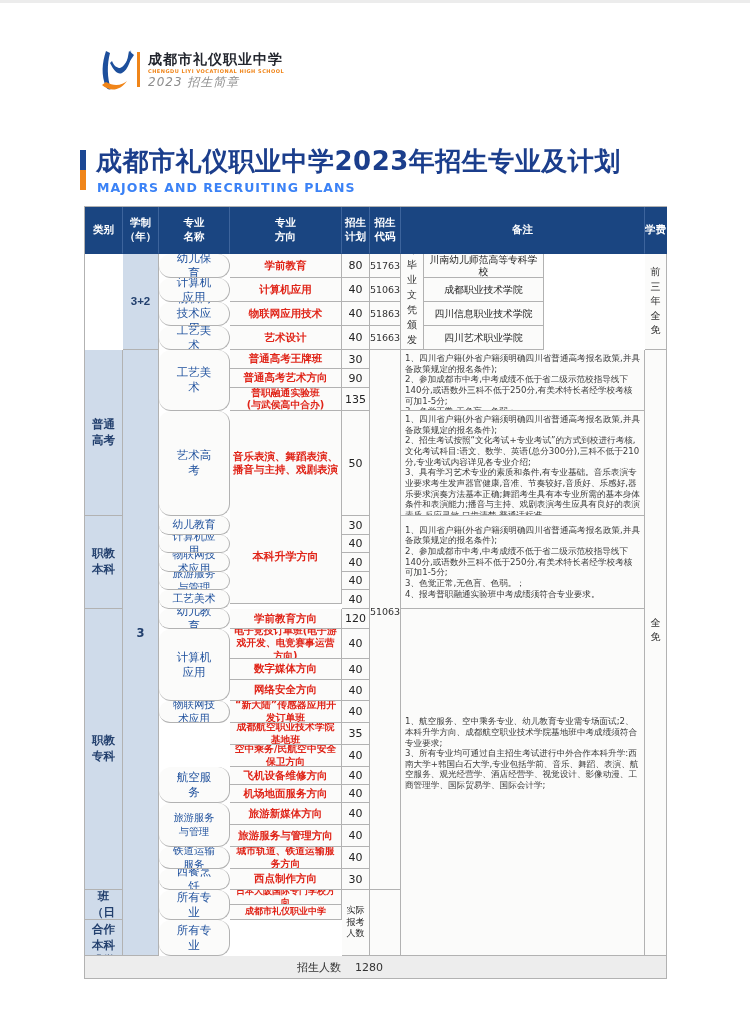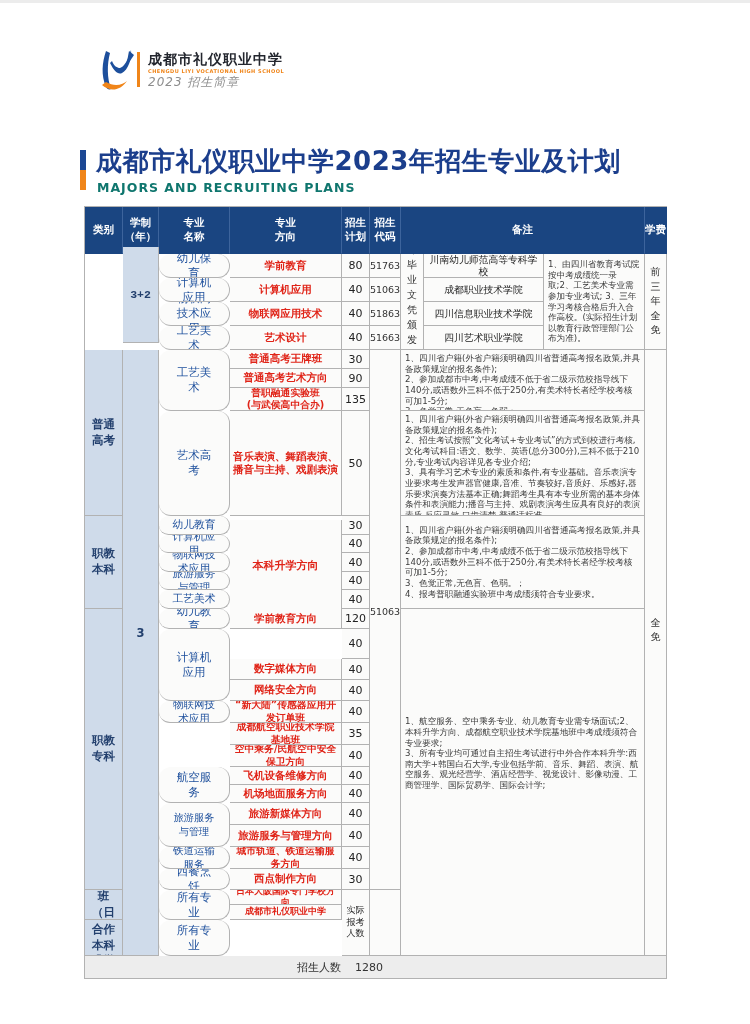--- a/index.html
+++ b/index.html
@@ -8,21 +8,21 @@
   
   .brand-name{position:absolute;left:148px;top:48px;font-size:14px;font-weight:bold;color:#23262e;letter-spacing:1px;}
   .brand-en{position:absolute;left:148px;top:65px;font-size:5px;font-weight:bold;color:#f08519;letter-spacing:0.5px;}
   .brand-year{position:absolute;left:148px;top:71px;font-size:12px;font-style:italic;color:#8d8d8d;letter-spacing:1px;}
   .brand-bar{position:absolute;left:137px;top:49px;width:3px;height:35px;background:#f08519;}
   
   .accent{position:absolute;left:80px;top:147px;width:6px;height:40px;}
   .accent .t{height:20px;background:#1c4793;}
   .accent .b{height:20px;background:#f08519;}
   .page-title{position:absolute;left:96px;top:141px;width:600px;font-size:26px;font-weight:bold;color:#1b3e8c;letter-spacing:0.5px;white-space:nowrap;}
-  .page-subtitle{position:absolute;left:97px;top:177px;font-size:12.5px;font-weight:bold;color:#0f766e;letter-spacing:1px;}
+  .page-subtitle{position:absolute;left:97px;top:177px;font-size:12.5px;font-weight:bold;color:#3b82f6;letter-spacing:1px;}
   
   #tbl{position:absolute;left:84px;top:203px;width:582px;height:772px;
        border-left:1px solid #b2b2b2;border-top:1px solid #b2b2b2;background:#fff;}
   .cell{position:absolute;box-sizing:border-box;border-right:1px solid #b2b2b2;border-bottom:1px solid #b2b2b2;
         display:flex;align-items:center;justify-content:center;text-align:center;background:#fbfbfa;overflow:hidden;}
   .hdr{background:#1a4581;color:#fff;font-weight:bold;font-size:10.5px;line-height:1.3;white-space:pre-line;
        border-right:1px solid #3d649c;border-bottom:1px solid #1a4581;}
   .cat{background:#cfdbea;color:#23406e;font-weight:bold;font-family:"DejaVu Serif","Liberation Serif",serif;
        font-size:11.5px;line-height:1.35;white-space:pre-line;padding:0 2px;}
   .maj{color:#1d4f9c;font-weight:normal;font-size:11.5px;white-space:pre-line;padding:0 13px;border-radius:12px;}
@@ -70,21 +70,21 @@
 名称</div>
     <div class="cell hdr" style="left:145px;top:0;width:112px;height:47px">专业
 方向</div>
     <div class="cell hdr" style="left:257px;top:0;width:28px;height:47px">招生
 计划</div>
     <div class="cell hdr" style="left:285px;top:0;width:31px;height:47px">招生
 代码</div>
     <div class="cell hdr" style="left:316px;top:0;width:244px;height:47px">备注</div>
     <div class="cell hdr" style="left:560px;top:0;width:22px;height:47px;border-right-color:#1a4581">学费</div>
 
-    <div class="cell cat" style="left:38px;top:40px;width:36px;height:96px;font-family:Liberation Mono, monospace">3+2</div>
+    <div class="cell cat" style="left:38px;top:47px;width:36px;height:96px;font-family:Liberation Sans, sans-serif">3+2</div>
     <div class="cell maj" style="left:74px;top:47px;width:71px;height:24px">幼儿保育</div>
     <div class="cell maj" style="left:74px;top:71px;width:71px;height:24px">计算机应用</div>
     <div class="cell maj" style="left:74px;top:95px;width:71px;height:24px">物联网技术应用</div>
     <div class="cell maj" style="left:74px;top:119px;width:71px;height:24px">工艺美术</div>
     <div class="cell dir" style="left:145px;top:47px;width:112px;height:24px">学前教育</div>
     <div class="cell dir" style="left:145px;top:71px;width:112px;height:24px">计算机应用</div>
     <div class="cell dir" style="left:145px;top:95px;width:112px;height:24px">物联网应用技术</div>
     <div class="cell dir" style="left:145px;top:119px;width:112px;height:24px">艺术设计</div>
     <div class="cell num" style="left:257px;top:47px;width:28px;height:24px">80</div>
     <div class="cell num" style="left:257px;top:71px;width:28px;height:24px">40</div>
@@ -92,21 +92,20 @@
     <div class="cell num" style="left:257px;top:119px;width:28px;height:24px">40</div>
     <div class="cell code" style="left:285px;top:47px;width:31px;height:24px">51763</div>
     <div class="cell code" style="left:285px;top:71px;width:31px;height:24px">51063</div>
     <div class="cell code" style="left:285px;top:95px;width:31px;height:24px">51863</div>
     <div class="cell code" style="left:285px;top:119px;width:31px;height:24px">51663</div>
     <div class="cell vert" style="left:316px;top:47px;width:23px;height:96px">大专毕业文凭颁发学校</div>
     <div class="cell school" style="left:339px;top:47px;width:120px;height:24px">川南幼儿师范高等专科学校</div>
     <div class="cell school" style="left:339px;top:71px;width:120px;height:24px">成都职业技术学院</div>
     <div class="cell school" style="left:339px;top:95px;width:120px;height:24px">四川信息职业技术学院</div>
     <div class="cell school" style="left:339px;top:119px;width:120px;height:24px">四川艺术职业学院</div>
-    <div class="cell note vc" style="left:459px;top:47px;width:101px;height:96px">1、由四川省教育考试院按中考成绩统一录取;2、工艺美术专业需参加专业考试; 3、三年学习考核合格后升入合作高校。(实际招生计划以教育行政管理部门公布为准)。</div>
     <div class="cell tui" style="left:560px;top:47px;width:22px;height:96px">前三年全免</div>
 
     <div class="cell cat" style="left:38px;top:143px;width:36px;height:606px;font-family:'DejaVu Sans','Liberation Sans',sans-serif;padding-bottom:38px">3</div>
     <div class="cell code" style="left:285px;top:143px;width:31px;height:540px;padding-bottom:16px">51063</div>
     <div class="cell code" style="left:285px;top:683px;width:31px;height:66px"></div>
     <div class="cell cat" style="left:0;top:143px;width:38px;height:166px">普通高考</div>
 
     <div class="cell tui" style="left:560px;top:143px;width:22px;height:606px;padding-bottom:45px">全免</div>
     <div class="cell maj" style="left:74px;top:143px;width:71px;height:61px">工艺美术</div>
     <div class="cell dir" style="left:145px;top:143px;width:112px;height:19px">普通高考王牌班</div>
@@ -126,41 +125,42 @@
     <div class="cell note" style="left:316px;top:204px;width:244px;height:105px">1、四川省户籍(外省户籍须明确四川省普通高考报名政策,并具备政策规定的报名条件);
 2、招生考试按照“文化考试+专业考试”的方式到校进行考核,文化考试科目:语文、数学、英语(总分300分),三科不低于210分,专业考试内容详见各专业介绍;
 3、具有学习艺术专业的素质和条件,有专业基础。音乐表演专业要求考生发声器官健康,音准、节奏较好,音质好、乐感好,器乐要求演奏方法基本正确;舞蹈考生具有本专业所需的基本身体条件和表演能力;播音与主持、戏剧表演考生应具有良好的表演素质,反应灵敏,口齿清楚,普通话标准。</div>
 
     <div class="cell cat" style="left:0;top:309px;width:38px;height:93px">职教本科</div>
     <div class="cell maj" style="left:74px;top:309px;width:71px;height:19px;font-size:10.8px">幼儿教育</div>
     <div class="cell maj" style="left:74px;top:328px;width:71px;height:18px;font-size:10.8px">计算机应用</div>
     <div class="cell maj" style="left:74px;top:346px;width:71px;height:19px;font-size:10.8px">物联网技术应用</div>
     <div class="cell maj" style="left:74px;top:365px;width:71px;height:18px;font-size:10.8px">旅游服务与管理</div>
     <div class="cell maj" style="left:74px;top:383px;width:71px;height:19px;font-size:10.8px">工艺美术</div>
-    <div class="cell dir" style="left:145px;top:313px;width:112px;height:93px;font-size:11px">本科升学方向</div>
+    <div class="cell dir" style="left:145px;top:304px;width:112px;height:93px;font-size:11px">本科升学方向</div>
     <div class="cell num" style="left:257px;top:309px;width:28px;height:19px">30</div>
     <div class="cell num" style="left:257px;top:328px;width:28px;height:18px">40</div>
     <div class="cell num" style="left:257px;top:346px;width:28px;height:19px">40</div>
     <div class="cell num" style="left:257px;top:365px;width:28px;height:18px">40</div>
     <div class="cell num" style="left:257px;top:383px;width:28px;height:19px">40</div>
     <div class="cell note vc" style="left:316px;top:309px;width:244px;height:93px">1、四川省户籍(外省户籍须明确四川省普通高考报名政策,并具备政策规定的报名条件);
 2、参加成都市中考,中考成绩不低于省二级示范校指导线下140分,或语数外三科不低于250分,有美术特长者经学校考核可加1-5分;
 3、色觉正常,无色盲、色弱。；
 4、报考普职融通实验班中考成绩须符合专业要求。</div>
 
     <div class="cell cat" style="left:0;top:402px;width:38px;height:281px">职教专科</div>
     <div class="cell maj" style="left:74px;top:402px;width:71px;height:20px">幼儿教育</div>
     <div class="cell maj" style="left:74px;top:422px;width:71px;height:72px">计算机应用</div>
     <div class="cell maj" style="left:74px;top:494px;width:71px;height:22px;font-size:10.5px">物联网技术应用</div>
     <div class="cell maj" style="left:74px;top:560px;width:71px;height:36px">航空服务</div>
     <div class="cell maj" style="left:74px;top:596px;width:71px;height:44px;font-size:10.2px">旅游服务与管理</div>
     <div class="cell maj" style="left:74px;top:640px;width:71px;height:22px;font-size:10.5px">铁道运输服务</div>
     <div class="cell maj" style="left:74px;top:662px;width:71px;height:21px">西餐烹饪</div>
     <div class="cell dir" style="left:145px;top:402px;width:112px;height:20px">学前教育方向</div>
     <div class="cell num" style="left:257px;top:402px;width:28px;height:20px">120</div>
+    <div class="cell dir" style="left:145px;top:422px;width:112px;height:30px;font-size:9.8px">电子竞技订单班(电子游戏开发、电竞赛事运营方向)</div>
     <div class="cell num" style="left:257px;top:422px;width:28px;height:30px">40</div>
     <div class="cell dir" style="left:145px;top:452px;width:112px;height:21px">数字媒体方向</div>
     <div class="cell num" style="left:257px;top:452px;width:28px;height:21px">40</div>
     <div class="cell dir" style="left:145px;top:473px;width:112px;height:21px">网络安全方向</div>
     <div class="cell num" style="left:257px;top:473px;width:28px;height:21px">40</div>
     <div class="cell dir" style="left:145px;top:494px;width:112px;height:22px;font-size:9.8px">“新大陆”传感器应用开发订单班</div>
     <div class="cell num" style="left:257px;top:494px;width:28px;height:22px">40</div>
     <div class="cell dir" style="left:145px;top:516px;width:112px;height:22px;font-size:9.8px">成都航空职业技术学院基地班</div>
     <div class="cell num" style="left:257px;top:516px;width:28px;height:22px">35</div>
     <div class="cell dir" style="left:145px;top:538px;width:112px;height:22px;font-size:9.8px">空中乘务/民航空中安全保卫方向</div>

